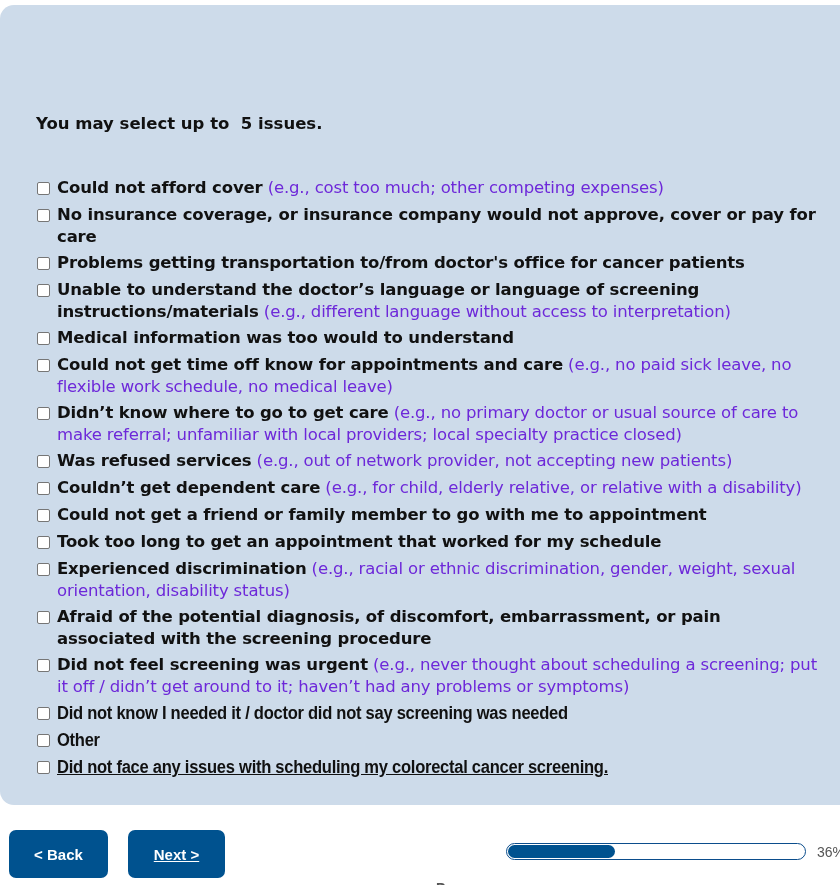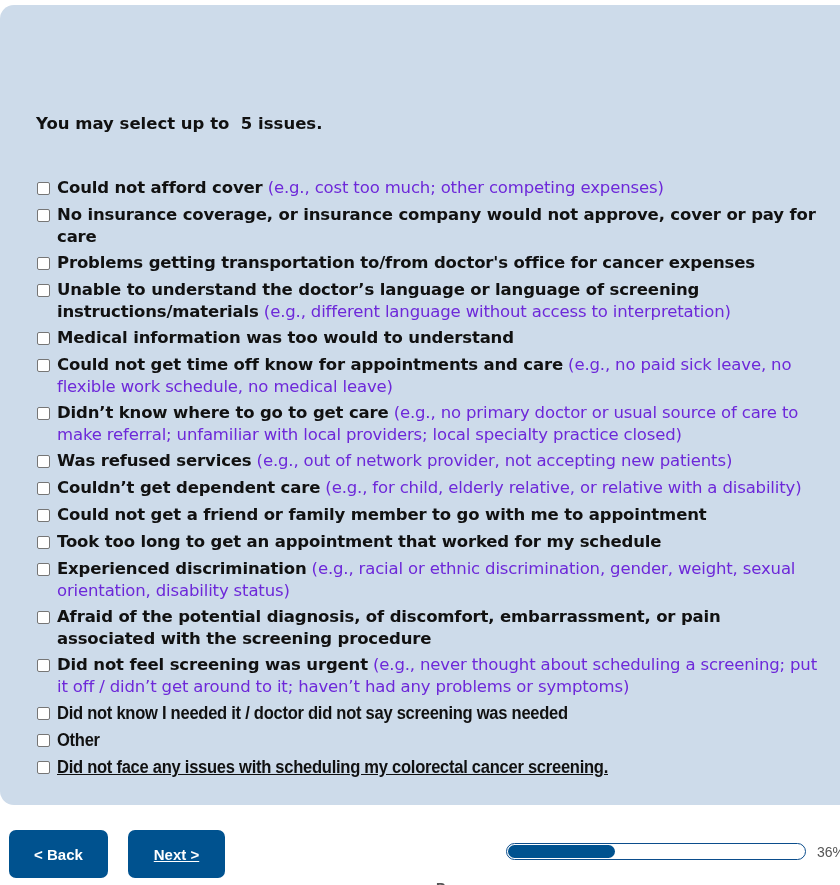--- a/index.html
+++ b/index.html
@@ -156,21 +156,21 @@
     <label class="option" style="top:0px">
       <span class="cb"></span>
       <span class="opt-text"><b>Could not afford cover</b><span class="detail"> (e.g., cost too much; other competing expenses)</span></span>
     </label>
     <label class="option" style="top:27px">
       <span class="cb"></span>
       <span class="opt-text"><b>No insurance coverage, or insurance company would not approve, cover or pay for care</b><span class="detail"></span></span>
     </label>
     <label class="option" style="top:75px">
       <span class="cb"></span>
-      <span class="opt-text"><b>Problems getting transportation to/from doctor's office for cancer expenses</b><span class="detail"></span></span>
+      <span class="opt-text"><b>Problems getting transportation to/from doctor's office for cancer patients</b><span class="detail"></span></span>
     </label>
     <label class="option" style="top:102px">
       <span class="cb"></span>
       <span class="opt-text"><b>Unable to understand the doctor’s language or language of screening instructions/materials</b><span class="detail"> (e.g., different language without access to interpretation)</span></span>
     </label>
     <label class="option" style="top:150px">
       <span class="cb"></span>
       <span class="opt-text"><b>Medical information was too would to understand</b><span class="detail"></span></span>
     </label>
     <label class="option" style="top:177px">

